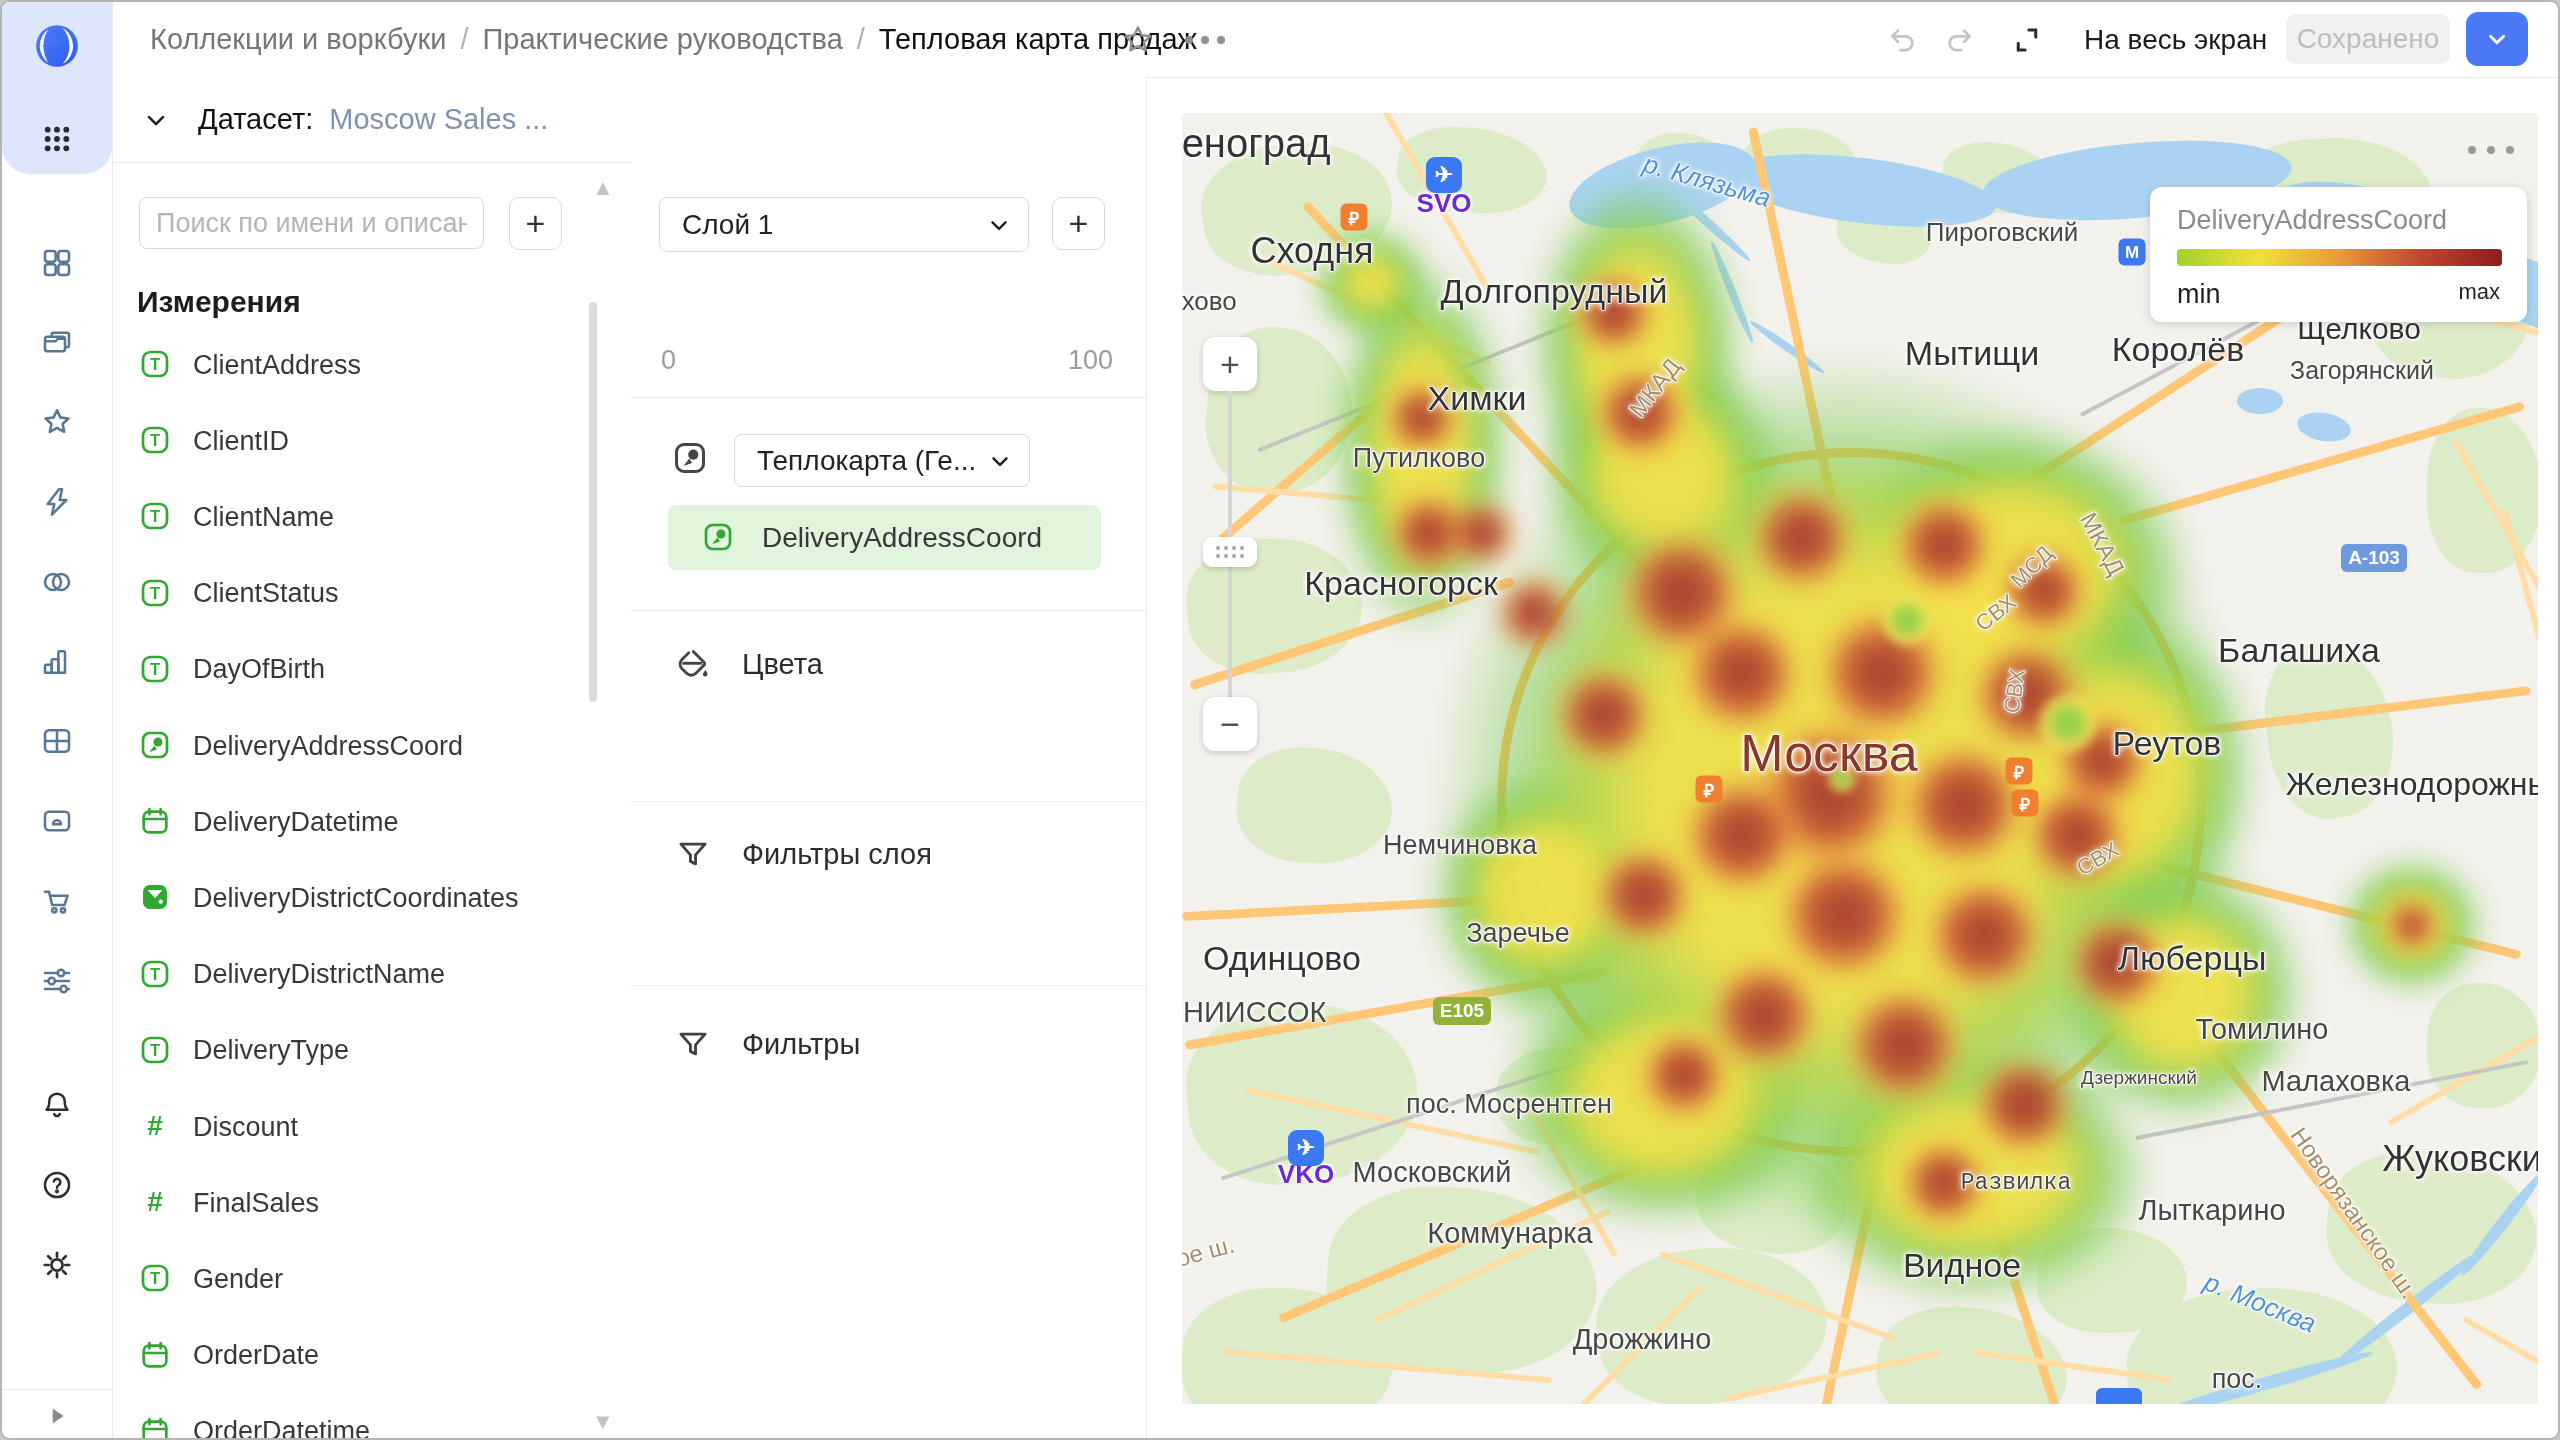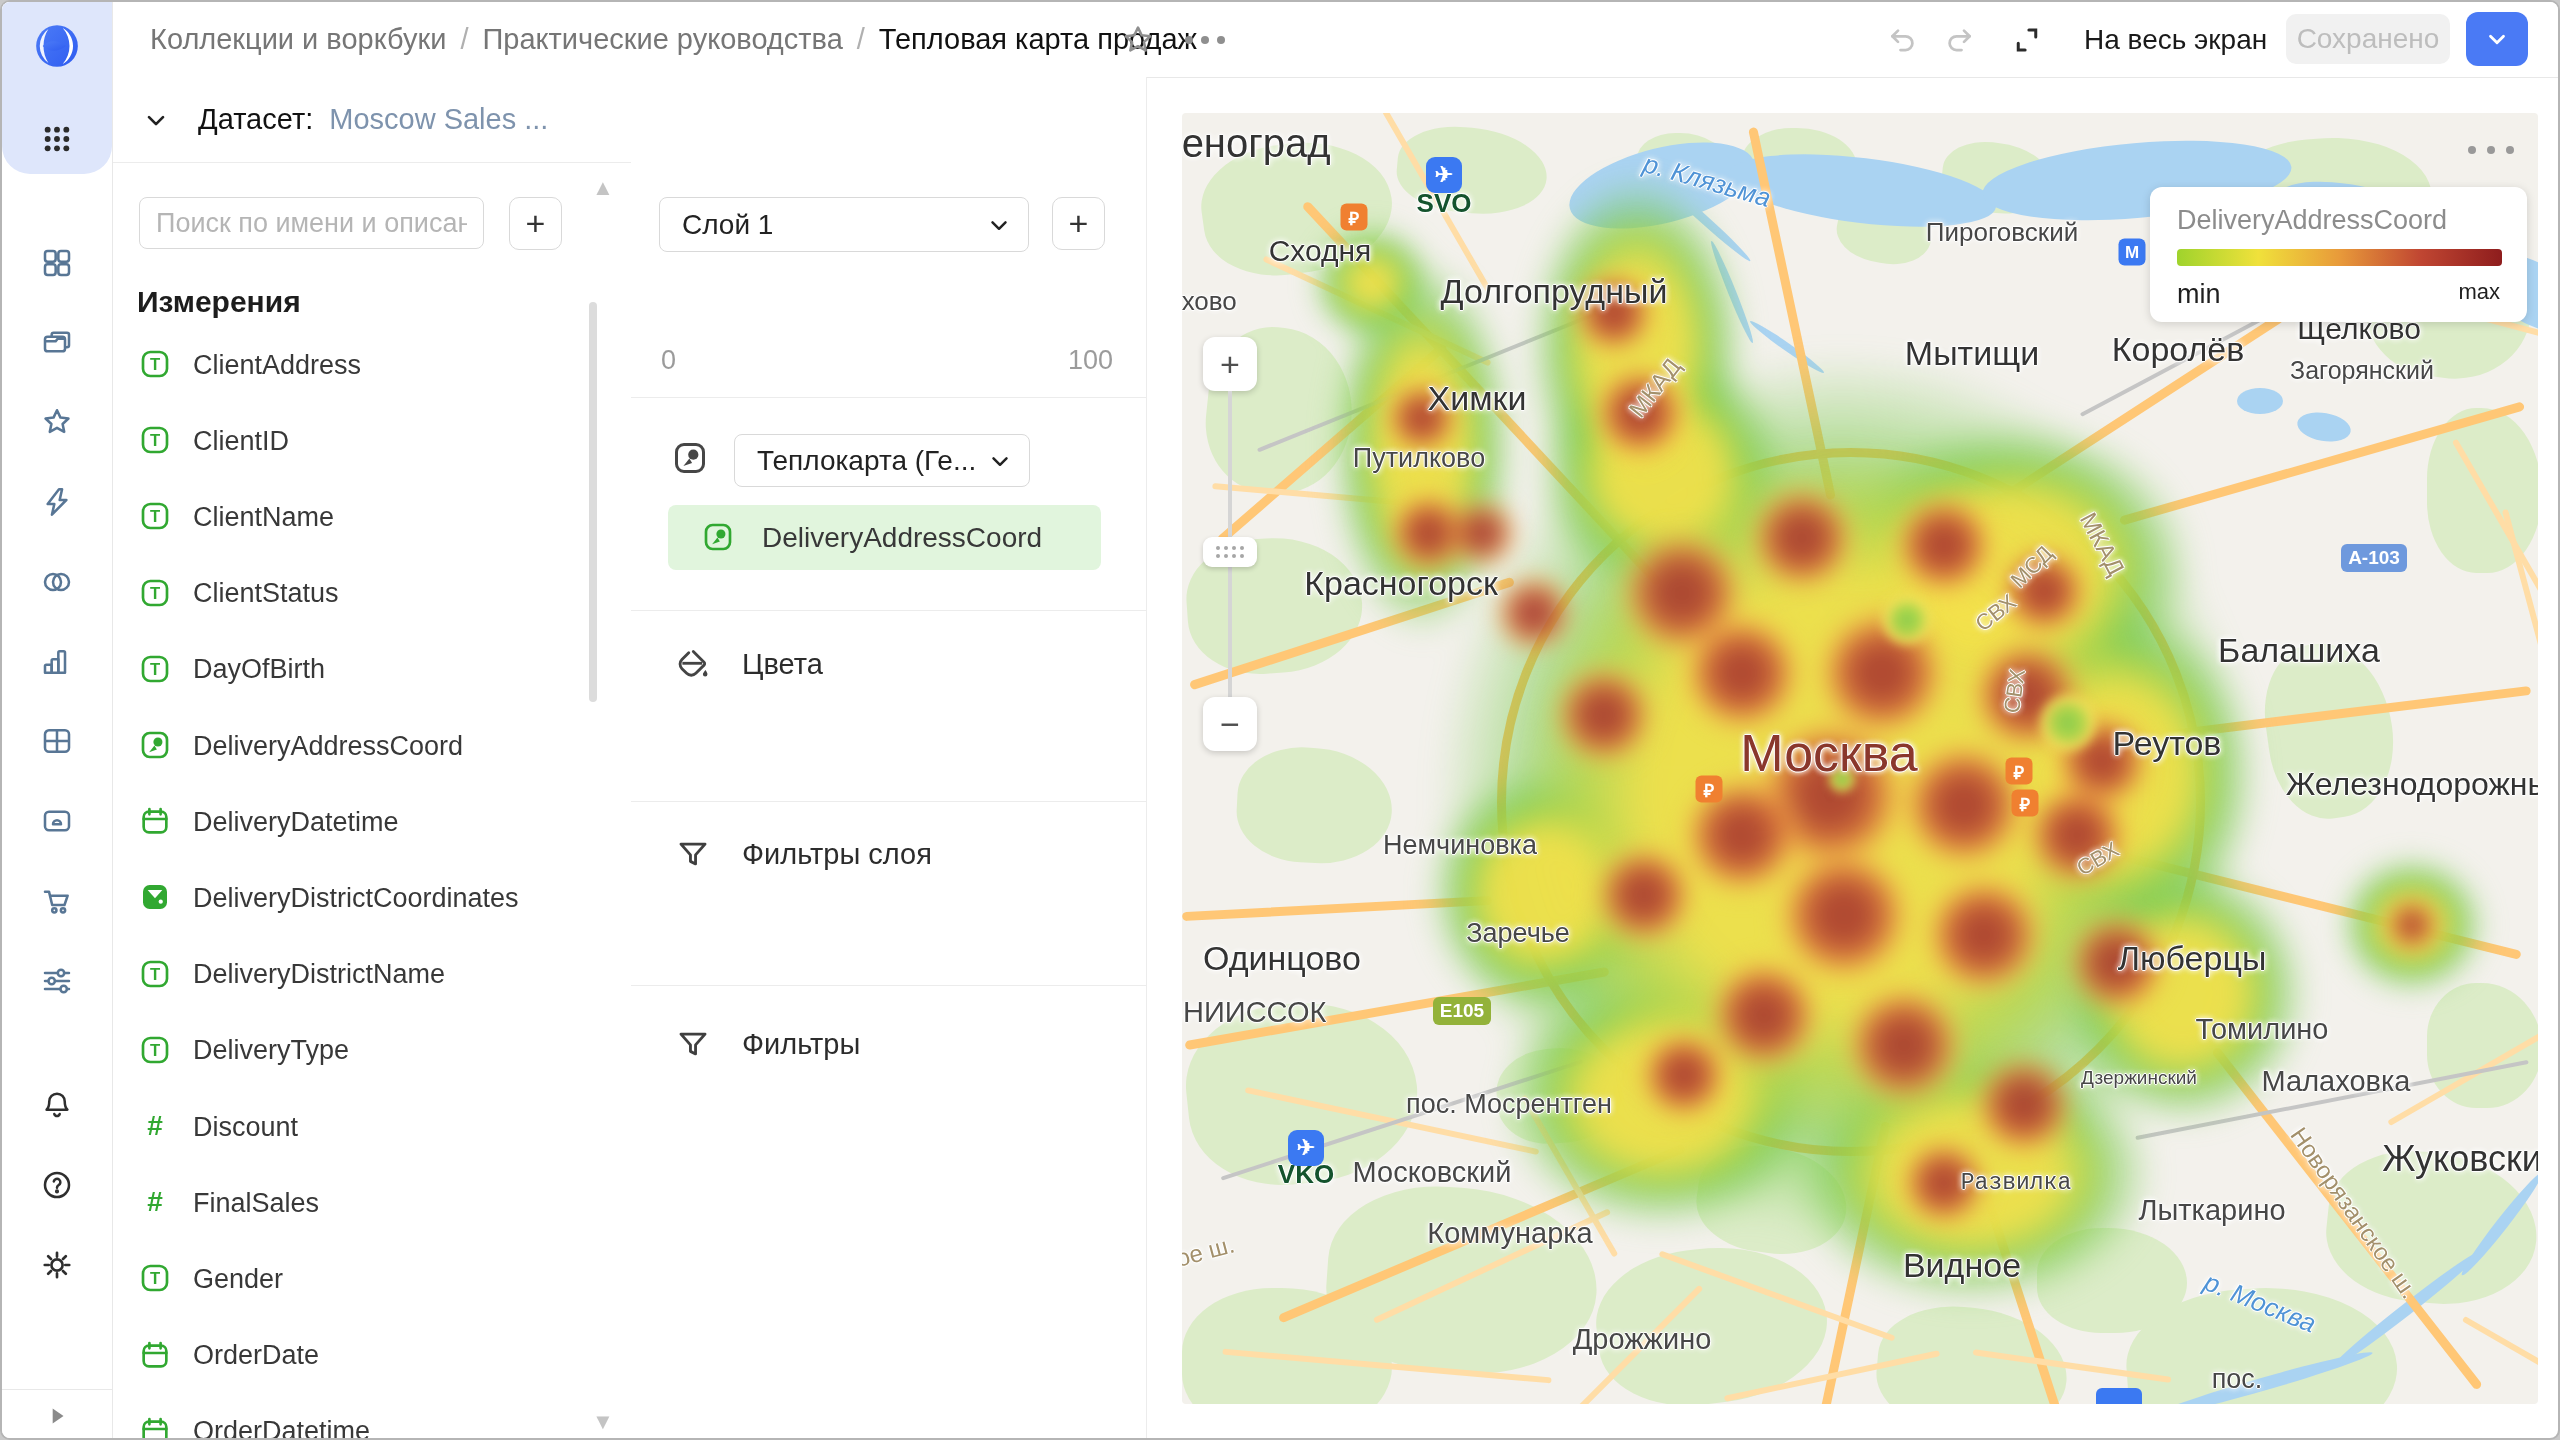--- a/index.html
+++ b/index.html
@@ -75,21 +75,21 @@
   .heat{position:absolute;left:0;top:0;width:100%;height:100%;pointer-events:none;}
   .hgreen{filter:blur(13px);} .hyellow{filter:blur(13px);} .hcore{filter:blur(11px);} .hhole{filter:blur(5px);}
   .hb{position:absolute;}
   .mlabel{position:absolute;transform:translate(-50%,-50%);white-space:nowrap;color:#3b3b3b;
           text-shadow:1px 0 0 #fff,-1px 0 0 #fff,0 1px 0 #fff,0 -1px 0 #fff,0 0 6px #fff,0 0 6px #fff;}
   .t-city{color:#333;}
   .t-town{color:#474747;}
   .t-capital{color:#8a372c;font-weight:500;}
   .t-road{color:#a3906b;}
   .t-water{color:#4f93d6;font-style:italic;}
-  .t-airport{color:#14532d;font-weight:bold;}
+  .t-airport{color:#6d28d9;font-weight:bold;}
   .badge{position:absolute;transform:translate(-50%,-50%);border-radius:6px;color:#fff;font-weight:bold;
          display:flex;align-items:center;justify-content:center;text-align:center;}
   .b-green{background:#93b23a;}
   .b-blue{background:#6e99dd;}
   .b-sqblue{background:#3b79f2;}
   .b-ruble{background:#f08030;}
   .b-air{background:#3b79f2;border-radius:9px;}
   .zoom-btn{position:absolute;left:21px;width:54px;height:54px;background:#fff;border:none;border-radius:12px;
             box-shadow:0 2px 6px rgba(0,0,0,.18);font-size:34px;color:#4f4f4f;cursor:pointer;
             display:flex;align-items:center;justify-content:center;font-family:inherit;}
@@ -650,21 +650,21 @@
       </div>
     <div class="heat hhole" id="heat-hole">
         <div class="hb" style="left: 645px; top: 651px; width: 30px; height: 30px; background: radial-gradient(closest-side, rgba(132, 205, 78, 0.95) 0%, rgba(170, 215, 75, 0.92) 45%, rgba(238, 225, 90, 0.85) 75%, rgba(238, 225, 90, 0) 100%);"></div>
         <div class="hb" style="left: 854px; top: 578px; width: 64px; height: 64px; background: radial-gradient(closest-side, rgba(132, 205, 78, 0.95) 0%, rgba(170, 215, 75, 0.92) 45%, rgba(238, 225, 90, 0.85) 75%, rgba(238, 225, 90, 0) 100%);"></div>
         <div class="hb" style="left: 697px; top: 479px; width: 56px; height: 56px; background: radial-gradient(closest-side, rgba(132, 205, 78, 0.95) 0%, rgba(170, 215, 75, 0.92) 45%, rgba(238, 225, 90, 0.85) 75%, rgba(238, 225, 90, 0) 100%);"></div>
       </div>
     <div id="map-labels">
         <div class="mlabel t-city" style="left: 52px; top: 30px; font-size: 40px;">еленоград</div>
         <div class="mlabel t-town" style="left: 820px; top: 119px; font-size: 26px;">Пироговский</div>
         <div class="mlabel t-water" style="left: 525px; top: 68px; font-size: 26px; transform: translate(-50%, -50%) rotate(16deg);">р. Клязьма</div>
-        <div class="mlabel t-city" style="left: 138px; top: 138px; font-size: 30px;">Сходня</div>
+        <div class="mlabel t-city" style="left: 130px; top: 138px; font-size: 36px;">Сходня</div>
         <div class="mlabel t-town" style="left: 20px; top: 188px; font-size: 26px;">ёхово</div>
         <div class="mlabel t-airport" style="left: 262px; top: 90px; font-size: 26px;">SVO</div>
         <div class="mlabel t-city" style="left: 372px; top: 178px; font-size: 34px;">Долгопрудный</div>
         <div class="mlabel t-city" style="left: 790px; top: 240px; font-size: 34px;">Мытищи</div>
         <div class="mlabel t-city" style="left: 996px; top: 236px; font-size: 34px;">Королёв</div>
         <div class="mlabel t-city" style="left: 1177px; top: 216px; font-size: 30px;">Щелково</div>
         <div class="mlabel t-town" style="left: 1180px; top: 257px; font-size: 25px;">Загорянский</div>
         <div class="mlabel t-city" style="left: 295px; top: 285px; font-size: 34px;">Химки</div>
         <div class="mlabel t-town" style="left: 237px; top: 345px; font-size: 27px;">Путилково</div>
         <div class="mlabel t-city" style="left: 219px; top: 470px; font-size: 34px;">Красногорск</div>

